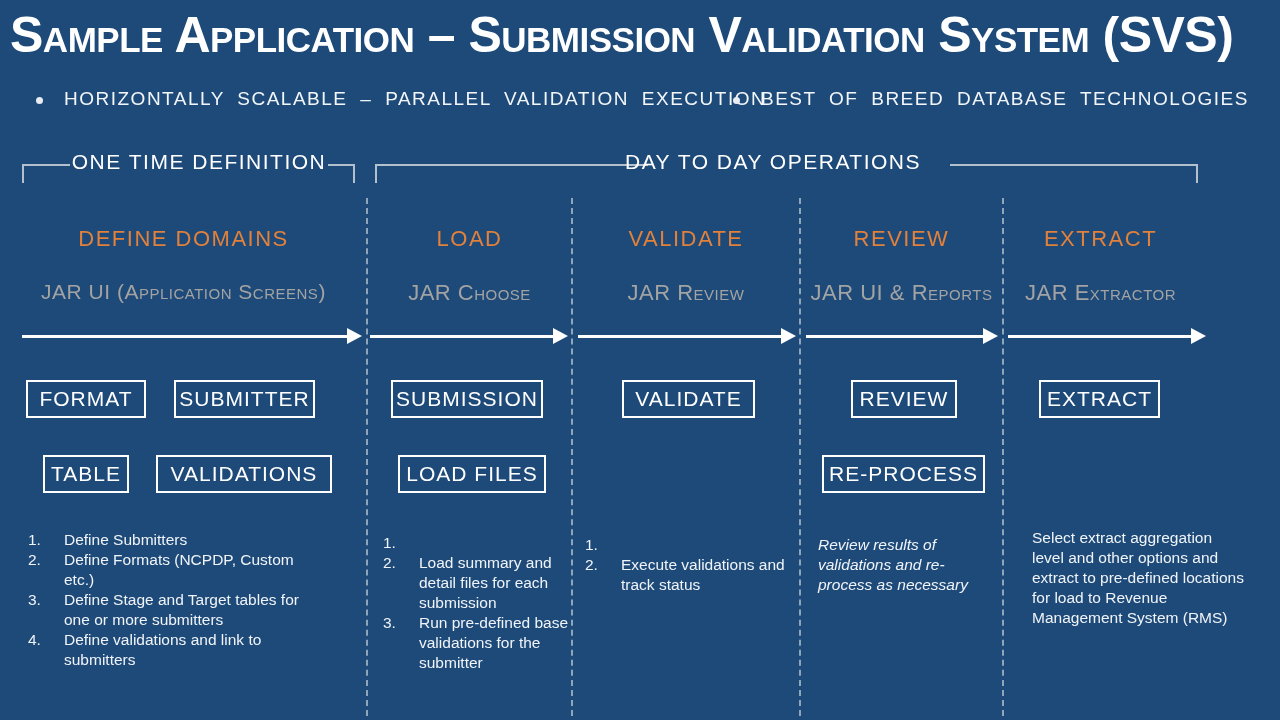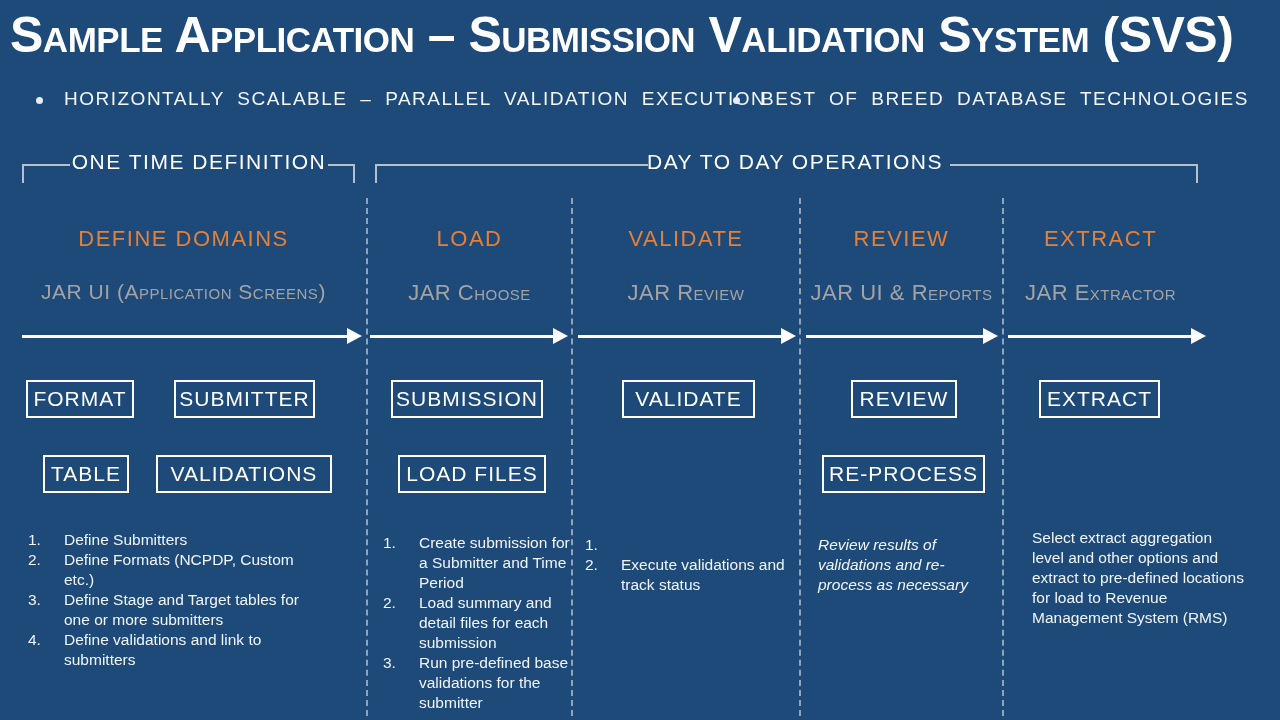--- a/index.html
+++ b/index.html
@@ -83,21 +83,21 @@
 <div class="abs bullet-text" style="left:761px;">BEST OF BREED DATABASE TECHNOLOGIES</div>
 
 <div class="abs bracket-tick" style="left:22px;"></div>
 <div class="abs bracket-line" style="left:22px; width:48px;"></div>
 <div class="abs bracket-label" style="left:70px; width:258px;">ONE TIME DEFINITION</div>
 <div class="abs bracket-line" style="left:328px; width:27px;"></div>
 <div class="abs bracket-tick" style="left:353px;"></div>
 
 <div class="abs bracket-tick" style="left:375px;"></div>
 <div class="abs bracket-line" style="left:375px; width:273px;"></div>
-<div class="abs bracket-label" style="left:644px; width:302px;">DAY TO DAY OPERATIONS</div>
+<div class="abs bracket-label" style="left:622px; width:302px;">DAY TO DAY OPERATIONS</div>
 <div class="abs bracket-line" style="left:950px; width:248px;"></div>
 <div class="abs bracket-tick" style="left:1196px;"></div>
 
 <div class="abs dash-v" style="left:366px;"></div>
 <div class="abs dash-v" style="left:571px;"></div>
 <div class="abs dash-v" style="left:799px;"></div>
 <div class="abs dash-v" style="left:1002px;"></div>
 
 <div class="abs col-header" style="left:0px; width:367px;">DEFINE DOMAINS</div>
 <div class="abs col-header" style="left:367px; width:205px;">LOAD</div>
@@ -115,21 +115,21 @@
 <div class="abs arrow-head" style="left:347px;"></div>
 <div class="abs arrow-line" style="left:370px; width:184px;"></div>
 <div class="abs arrow-head" style="left:553px;"></div>
 <div class="abs arrow-line" style="left:578px; width:204px;"></div>
 <div class="abs arrow-head" style="left:781px;"></div>
 <div class="abs arrow-line" style="left:806px; width:178px;"></div>
 <div class="abs arrow-head" style="left:983px;"></div>
 <div class="abs arrow-line" style="left:1008px; width:184px;"></div>
 <div class="abs arrow-head" style="left:1191px;"></div>
 
-<div class="abs flow-box row1" style="left:26px;  width:108px;">
+<div class="abs flow-box row1" style="left:26px;  width:120px;">
     <span>FORMAT</span>
   </div>
 <div class="abs flow-box row1" style="left:174px; width:141px;">
     <span>SUBMITTER</span>
   </div>
 <div class="abs flow-box row1" style="left:391px; width:152px;">
     <span>SUBMISSION</span>
   </div>
 <div class="abs flow-box row1" style="left:622px; width:133px;">
     <span>VALIDATE</span>
@@ -169,21 +169,20 @@
     </div>
   <div class="step-row">
       <span class="step-num">4.</span>
       <span class="step-text">Define validations and link to submitters</span>
     </div>
 </div>
 
 <div class="abs steps" style="left:383px; top:533px; width:188px;">
   <div class="step-row">
       <span class="step-num">1.</span>
-      <span class="step-text">Create submission for a Submitter and Time Period</span>
     </div>
   <div class="step-row">
       <span class="step-num">2.</span>
       <span class="step-text">Load summary and detail files for each submission</span>
     </div>
   <div class="step-row">
       <span class="step-num">3.</span>
       <span class="step-text">Run pre-defined base validations for the submitter</span>
     </div>
 </div>

